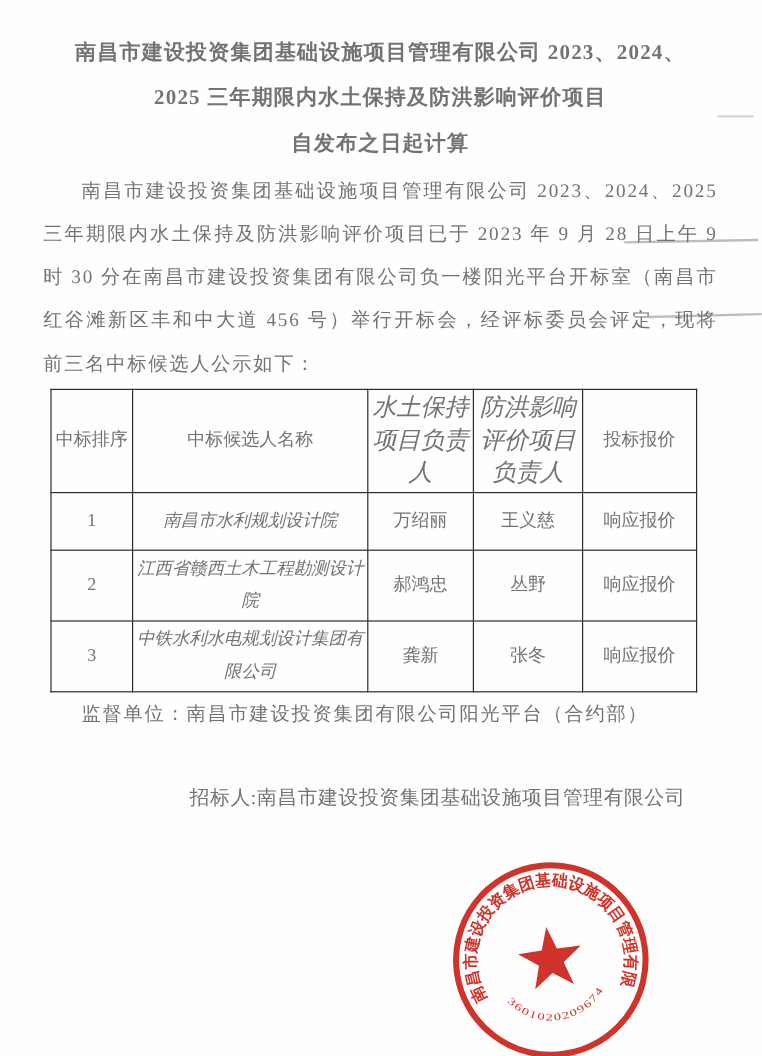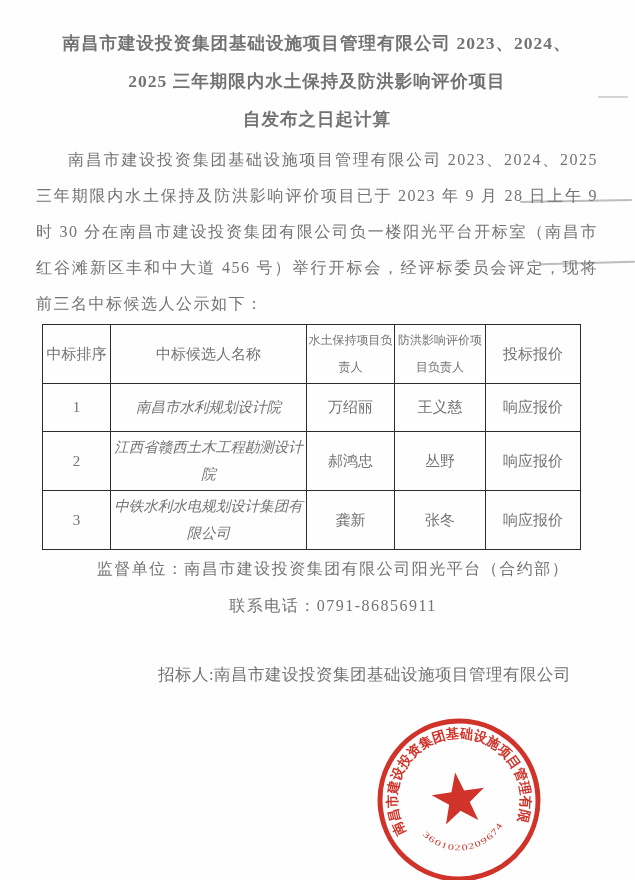--- a/index.html
+++ b/index.html
@@ -30,29 +30,29 @@
     text-align:center; vertical-align:middle;
     font-weight:normal;
     line-height:27px;
     padding:2px 0;
     overflow:hidden;
   }
   tr.hdr{height:56px;}
   tr.r1{height:48px;}
   tr.r2{height:56px;}
   tr.r3{height:56px;}
-  th.small{font-size:12px;}
+  th.small{font-size:20px;font-style:italic;}
   td.name{font-size:14.5px; padding:2px 1px;font-style:italic;}
   .footer-para{
     margin:18px 0 0 0;
     font-size:16px; line-height:37px; letter-spacing:1.5px;
     text-indent:2em; text-align:justify;
   }
   .footer-line{
-    margin:0; font-size:16px; line-height:37px; letter-spacing:1.5px; text-indent:2em;text-align:center;
+    margin:0; font-size:16px; line-height:37px; letter-spacing:1.5px; text-indent:2em;
   }
   .sign-block{ position:relative; margin-top:38px; }
   .bidder-line{ font-size:16.5px; letter-spacing:0.5px; line-height:26px; padding-left:122px; }
   .date-line{ font-size:16px; letter-spacing:2px; line-height:26px; margin-top:16px; margin-left:310px; }
   .seal{
     position:absolute; left:375px; top:716px; width:168px; height:168px;
     transform:rotate(-8deg);
     mix-blend-mode:multiply; opacity:0.93;
     pointer-events:none;
   }
@@ -116,21 +116,20 @@
         <td>3</td>
         <td class="name">中铁水利水电规划设计集团有限公司</td>
         <td>龚新</td>
         <td>张冬</td>
         <td>响应报价</td>
       </tr>
     </tbody>
   </table>
 
   <p class="footer-line">监督单位：南昌市建设投资集团有限公司阳光平台（合约部）</p>
-  <p class="footer-line">联系电话：0791-86856911</p>
 
   <div class="sign-block">
     <div class="bidder-line">招标人:南昌市建设投资集团基础设施项目管理有限公司</div>
   </div>
 
   <svg class="seal" viewBox="0 0 200 200" xmlns="http://www.w3.org/2000/svg">
     <defs>
       <path id="companyArc" d="M 32.9 131.3 A 74 74 0 1 1 167.1 131.3" fill="none"></path>
       <path id="serialArc" d="M 49.1 131.8 A 60 60 0 0 0 150.9 131.8" fill="none"></path>
     </defs>

